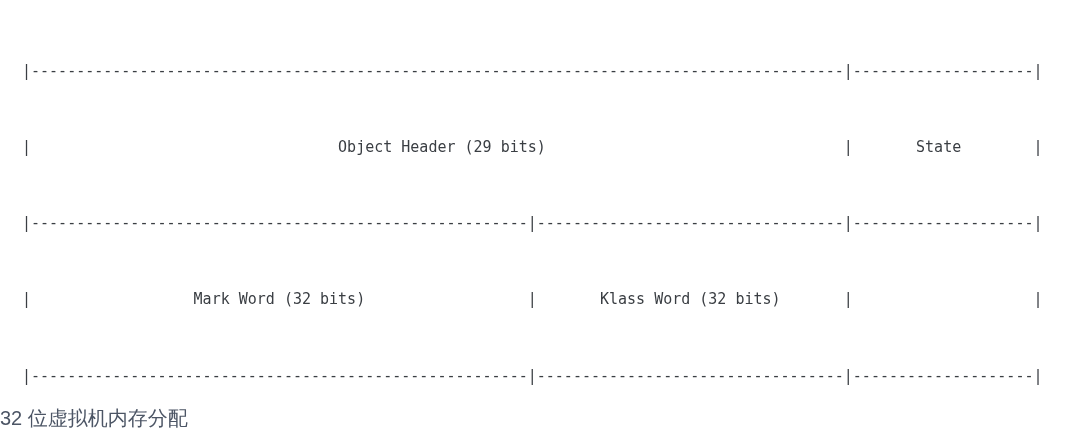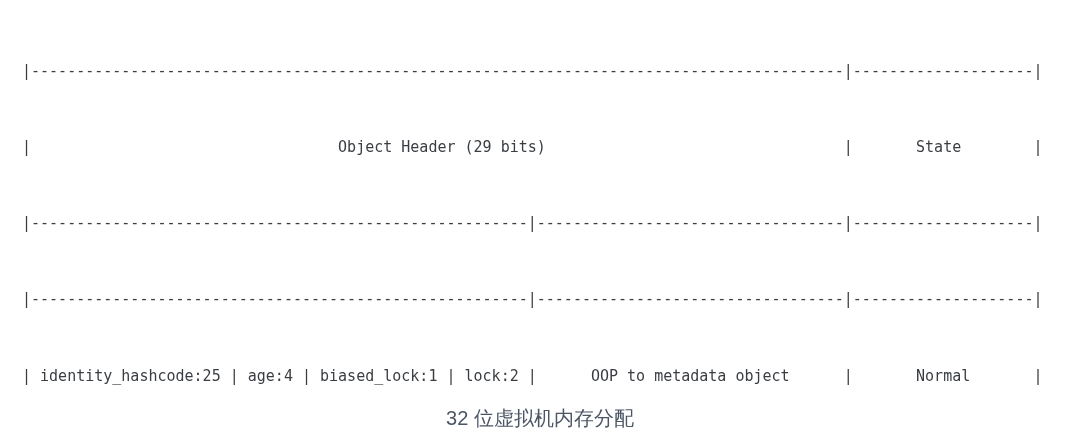--- a/index.html
+++ b/index.html
@@ -19,34 +19,35 @@
     color: #3a3e43;
     white-space: pre;
     letter-spacing: 0;
   }
   .ascii-line { white-space: pre; height: 25.4px; }
   .figure-caption {
     position: absolute;
     top: 404px;
     left: 0;
     width: 1080px;
-    text-align: center;
+    text-align: left;
     font-family: "Liberation Sans", "DejaVu Sans", sans-serif;
     font-size: 20px;
     line-height: 28px;
     color: #4c5565;
   }
 </style>
 </head>
 <body>
 
 <div class="ascii-table">
   <div class="ascii-line">|------------------------------------------------------------------------------------------|--------------------|</div>
   <div class="ascii-line">|                                  Object Header (29 bits)                                 |       State        |</div>
   <div class="ascii-line">|-------------------------------------------------------|----------------------------------|--------------------|</div>
+  <div class="ascii-line">|                  Mark Word (32 bits)                  |       Klass Word (32 bits)       |                    |</div>
   <div class="ascii-line">|-------------------------------------------------------|----------------------------------|--------------------|</div>
   <div class="ascii-line">| identity_hashcode:25 | age:4 | biased_lock:1 | lock:2 |      OOP to metadata object      |       Normal       |</div>
   
   
   
   
   
   
   
   

